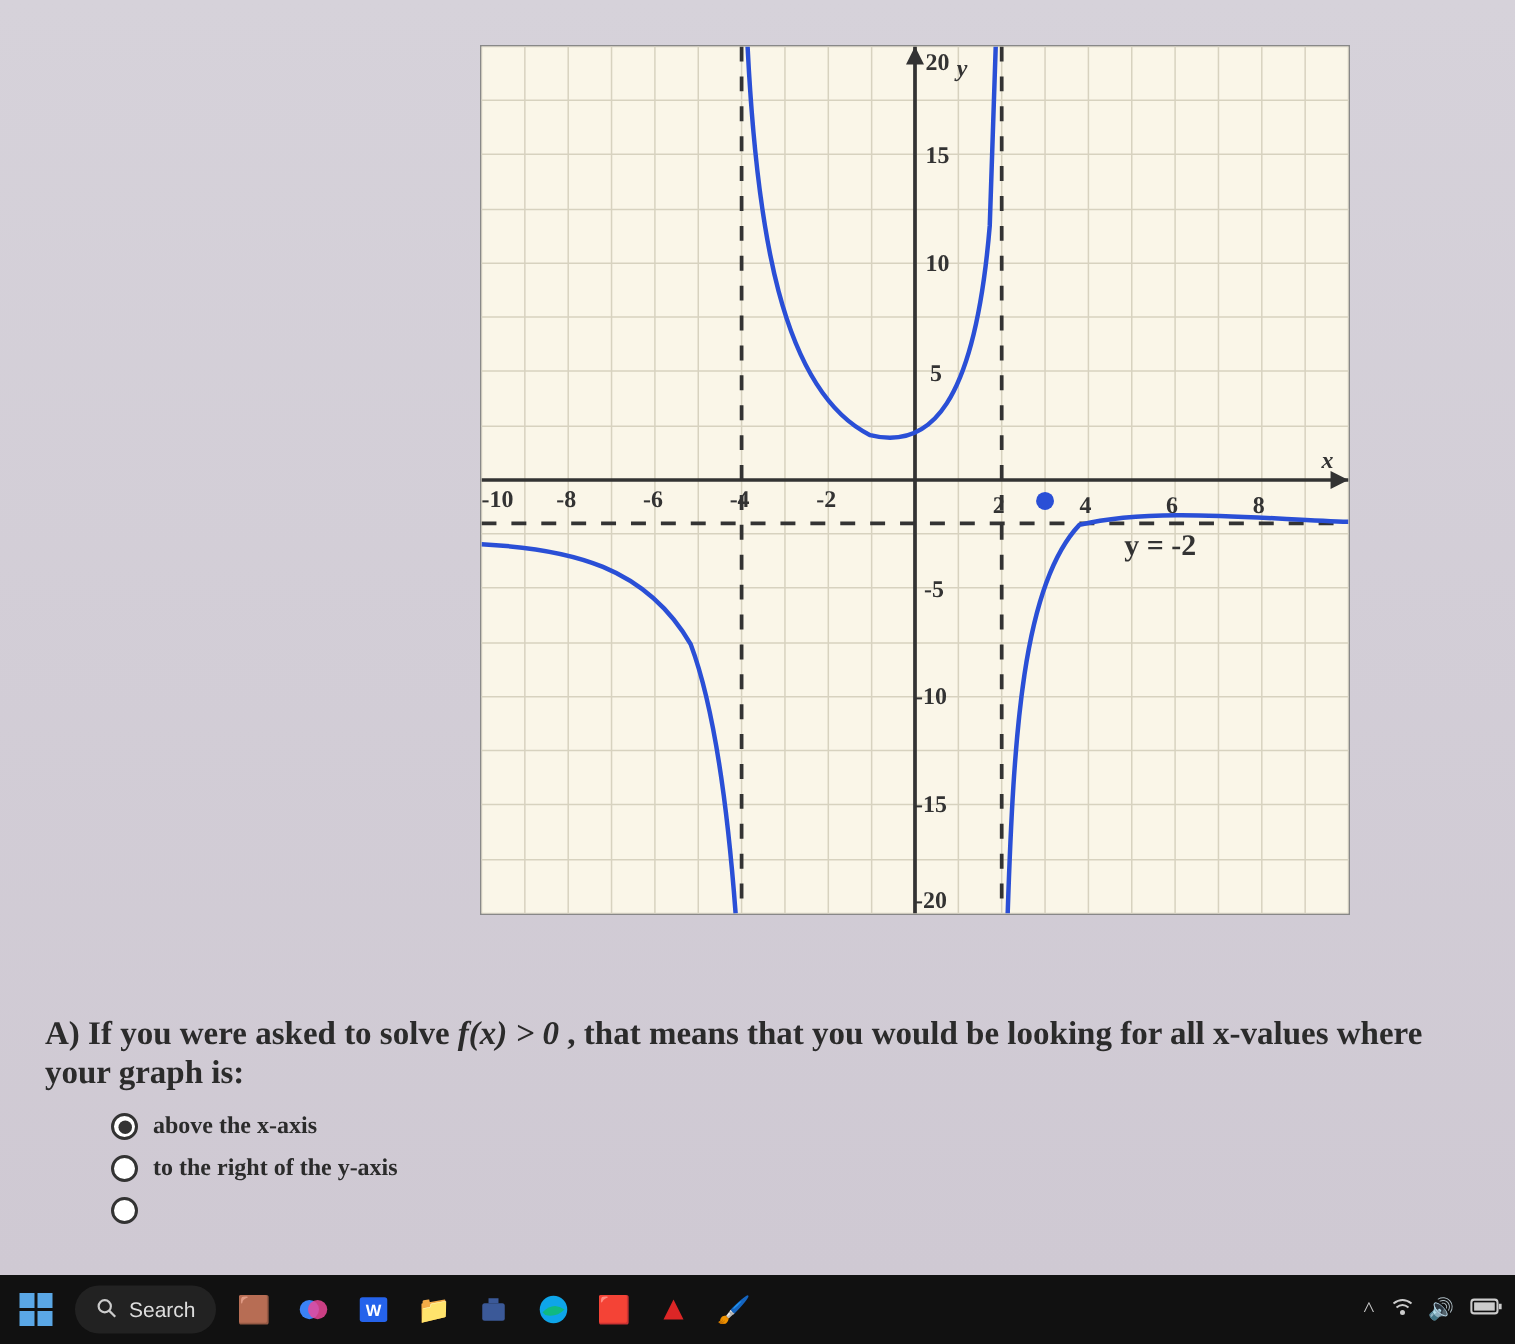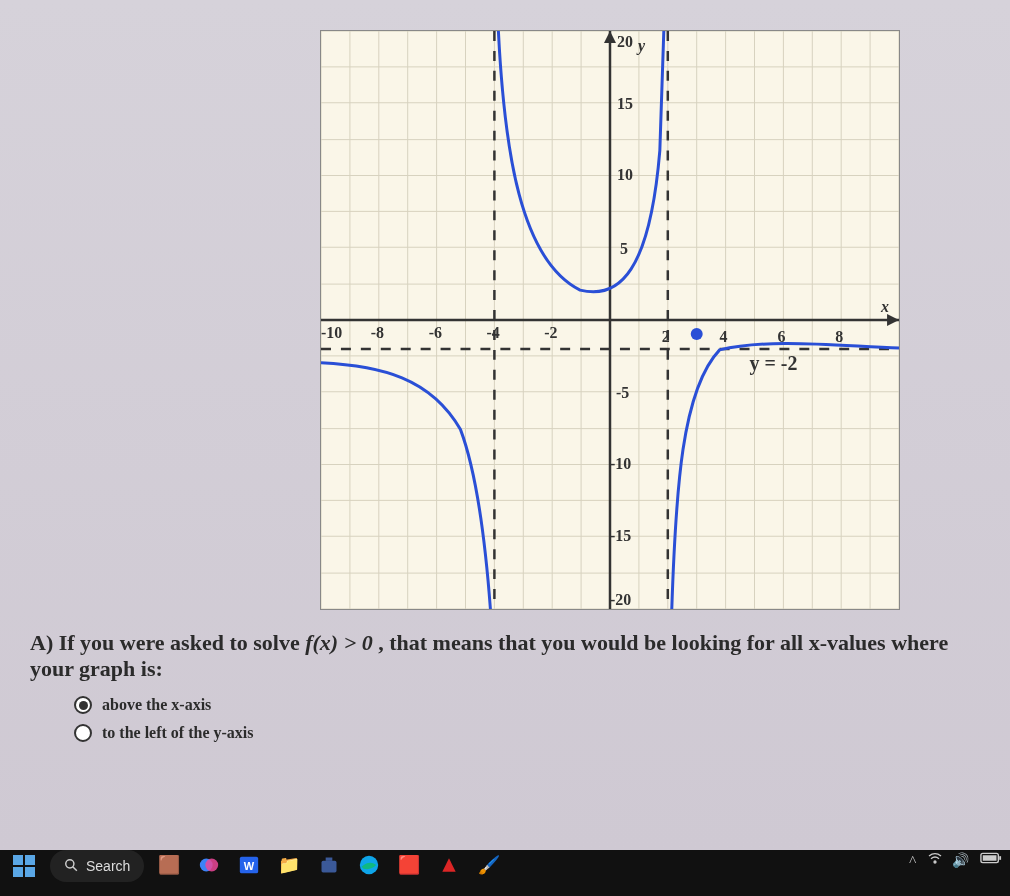--- a/index.html
+++ b/index.html
@@ -22,21 +22,21 @@
     left: 320px;
     top: 30px;
     width: 580px;
     height: 580px;
     background: #faf6e8;
     border: 1px solid #888;
   }
   .question-block {
     position: absolute;
     left: 30px;
-    top: 630px;
+    top: 676px;
     right: 20px;
     color: #2b2b2b;
   }
   .question-text {
     font-size: 22px;
     font-weight: bold;
     margin-bottom: 14px;
   }
   .options {
     margin-left: 44px;
@@ -65,21 +65,21 @@
     border-radius: 50%;
     display: block;
   }
   .italic-x { font-style: italic; }
   .taskbar {
     position: absolute;
     left: 0; bottom: 0; right: 0;
     height: 46px;
     background: #111;
     display: flex;
-    align-items: flex-start;
+    align-items: center;
     padding: 0 8px;
     gap: 10px;
   }
   .start-btn {
     width: 32px; height: 32px;
     display: flex;
     align-items: center;
     justify-content: center;
   }
   .win-logo {
@@ -224,21 +224,24 @@
       <span class="italic-x">f(x) &gt; 0</span>
       <span>, that means that you would be looking for all x-values where your graph is:</span>
     </div>
     <div class="options">
       <div class="option">
         <span class="radio selected"></span>
         <span>above the x-axis</span>
       </div>
       <div class="option">
         <span class="radio"></span>
-        <span>to the left of the y-axis</span>
+        <span>to the right of the y-axis</span>
+      </div>
+      <div class="option">
+        <span class="radio"></span>
       </div>
     </div>
   </div>
 </div>
 
 <div class="taskbar">
   <div class="start-btn">
     <div class="win-logo">
         <span></span>
         <span></span>

